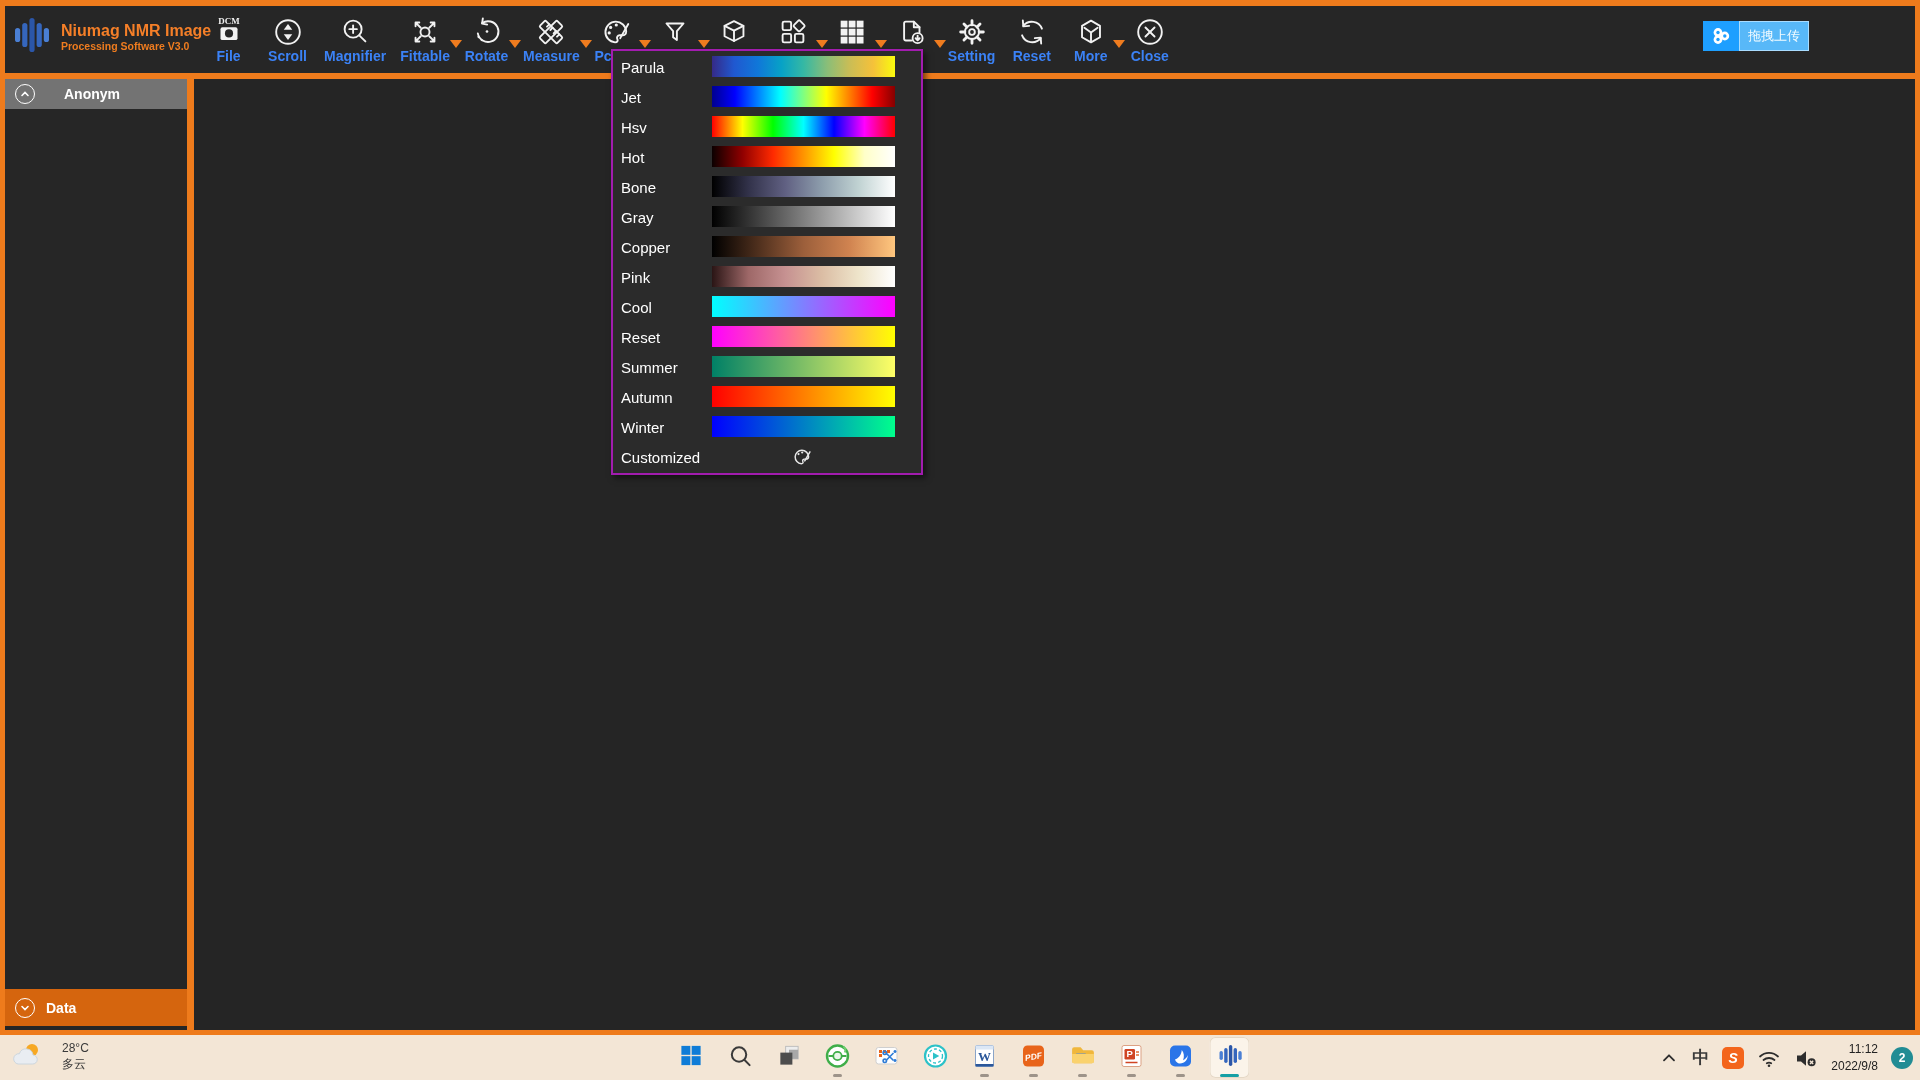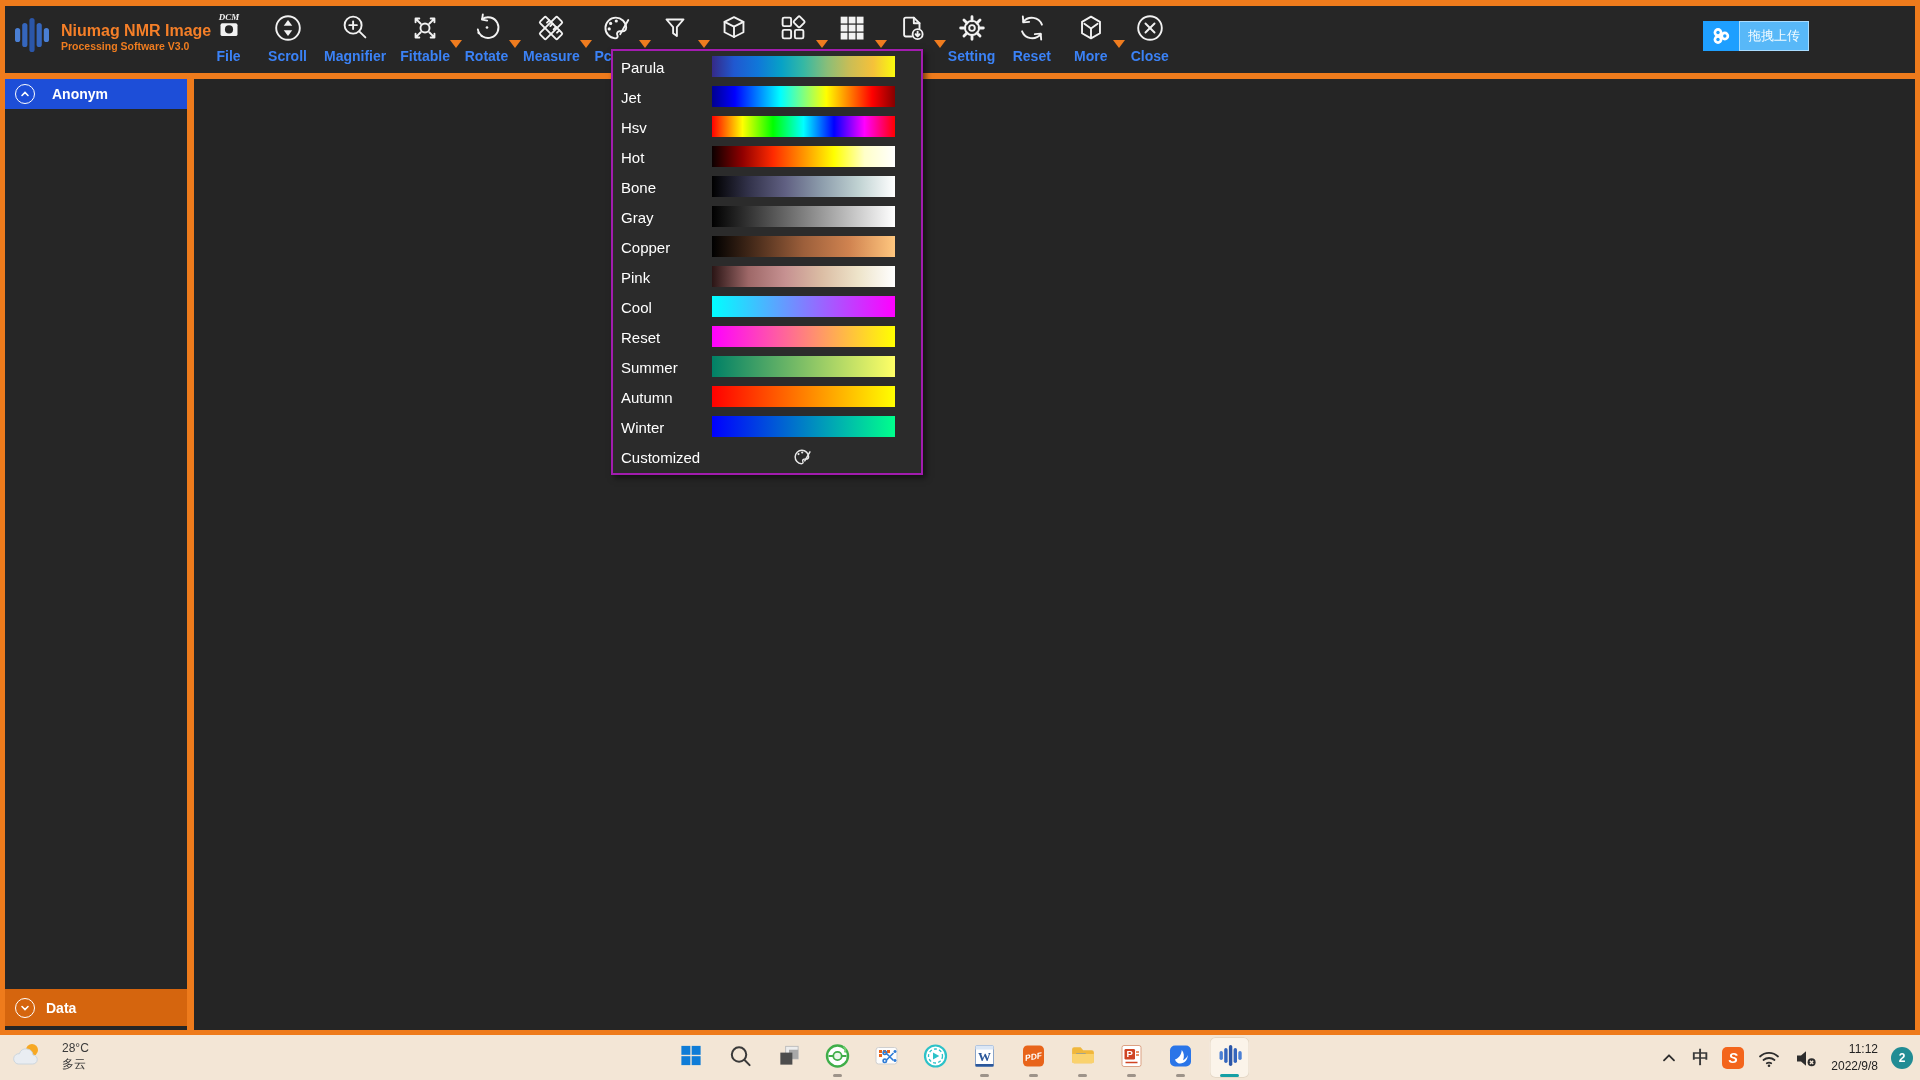--- a/index.html
+++ b/index.html
@@ -11,35 +11,35 @@
        border:5px solid #ee7b1c;border-top-width:6px;box-sizing:border-box;}
 
   
   .toolbar{position:absolute;left:0;top:0;right:0;height:67px;display:flex;align-items:flex-start;background:#262626;}
   .brand{display:flex;align-items:center;gap:9px;padding-left:7px;width:182px;height:62px;flex:none;}
   .brand-txt{display:flex;flex-direction:column;}
   .brand-title{font-size:16px;font-weight:bold;color:#f57f28;white-space:nowrap;}
   .brand-sub{font-size:10.5px;font-weight:bold;color:#ef7c1f;white-space:nowrap;}
   .tools{display:flex;gap:14px;padding-left:12px;padding-top:5px;}
   .tool{position:relative;display:flex;flex-direction:column;align-items:center;min-width:45px;cursor:pointer;}
-  .tool .ticon{height:38px;display:flex;align-items:flex-start;justify-content:center;font-style:italic;}
+  .tool .ticon{height:38px;display:flex;align-items:flex-end;justify-content:center;}
   .tool .tlabel{font-size:14px;font-weight:bold;color:#3b82f6;white-space:nowrap;margin-top:-1px;height:15px;}
   .caret{position:absolute;right:-12px;top:29px;width:0;height:0;
          border-left:6px solid transparent;border-right:6px solid transparent;border-top:8px solid #ef7c1f;}
   .upload{margin-left:auto;margin-right:106px;margin-top:15px;display:flex;height:30px;border-radius:0;overflow:hidden;cursor:pointer;}
   .upload-ic{width:36px;background:#1e9fff;display:flex;align-items:center;justify-content:center;}
   .upload-label{width:70px;background:#58b8f8;border:1px solid #a9dcff;box-sizing:border-box;color:#f2fbff;
                 font-size:13px;display:flex;align-items:center;justify-content:center;}
 
   .hdivider{position:absolute;top:67px;left:0;right:0;height:6px;background:#ee7b1c;}
 
   
   .content{position:absolute;top:73px;left:0;right:0;bottom:0;display:flex;}
   .sidebar{width:182px;flex:none;display:flex;flex-direction:column;background:#262626;}
-  .panel-header{height:30px;background:#1d4ed8;display:flex;align-items:center;gap:17px;padding-left:10px;
+  .panel-header{height:30px;background:#737373;display:flex;align-items:center;gap:29px;padding-left:10px;
                 color:#fff;font-weight:bold;font-size:14px;cursor:pointer;}
   .sidebar-body{flex:1;background:#262626;}
   .panel-footer{height:37px;background:#d5650e;margin-bottom:4px;display:flex;align-items:center;gap:11px;
                 padding-left:10px;color:#fff;font-weight:bold;font-size:14px;cursor:pointer;}
   .circ-ic{width:18px;height:18px;border-radius:50%;border:1.6px solid #fff;display:flex;align-items:center;justify-content:center;flex:none;}
   .vdivider{width:7px;background:#ee7b1c;flex:none;}
   .canvas{flex:1;background:#252525;}
 
   
   .menu{position:absolute;left:606px;top:43px;width:308px;background:#2b2b2b;border:2px solid #a21caf;

